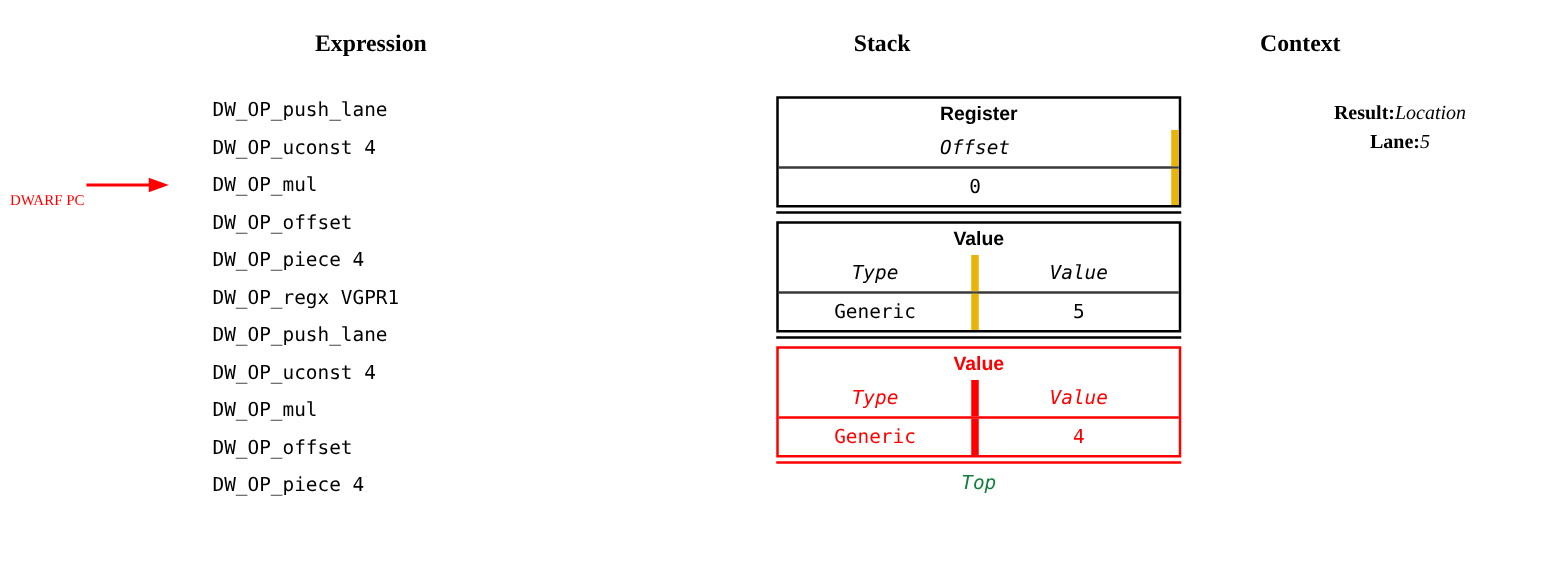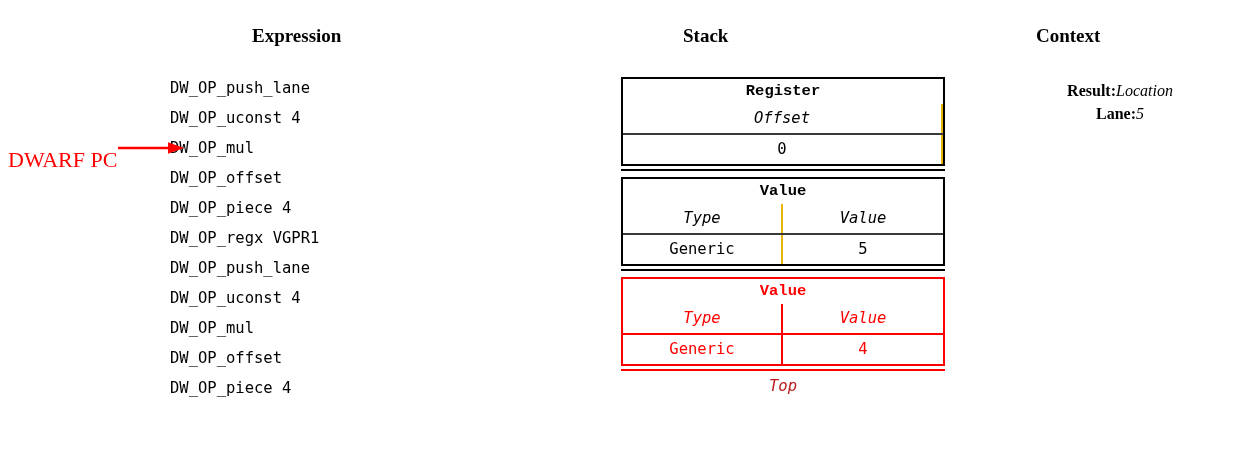--- a/index.html
+++ b/index.html
@@ -23,21 +23,21 @@
     font-family: "Liberation Serif", serif;
     font-weight: bold;
     font-size: 19px;
     line-height: 19px;
     text-align: left;
     white-space: nowrap;
     color: #000000;
   }
   #heading-expression { left: 252px; top: 26px; width: 200px; }
   #heading-stack      { left: 683px; top: 26px; width: 200px; }
-  #heading-context    { left: 1036px; top: 26px; width: 200px; }
+  #heading-context    { left: 1008px; top: 26px; width: 200px; }
 
   
   #expression-list {
     position: absolute;
     left: 170px;
     top: 73px;
     width: 260px;
   }
   .expr-line {
     font-family: "DejaVu Sans Mono", monospace;
@@ -54,21 +54,21 @@
     position: absolute;
     left: 8px;
     top: 136px;
     height: 24px;
     display: flex;
     align-items: center;
     color: #ff0000;
   }
   #pc-label {
     font-family: "Liberation Serif", serif;
-    font-size: 22px;
+    font-size: 12px;
     line-height: 18px;
     white-space: nowrap;
     color: #ff0000;
     margin-top: 24px;
   }
   #pc-arrow {
     display: block;
     margin-left: 1px;
   }
 
@@ -83,21 +83,21 @@
     width: 324px;
     box-sizing: border-box;
     border: 2px solid #000000;
     background: #ffffff;
     margin-bottom: 3px;
   }
   .stack-frame.red-frame {
     border-color: #ff0000;
   }
   .frame-title {
-    font-family: Liberation Mono, monospace;
+    font-family: Liberation Sans, sans-serif;
     font-weight: bold;
     font-size: 15.5px;
     line-height: 25px;
     height: 25px;
     text-align: center;
     white-space: nowrap;
     color: #000000;
   }
   .red-frame .frame-title { color: #ff0000; }
 
@@ -111,21 +111,21 @@
     font-family: "DejaVu Sans Mono", monospace;
     font-size: 15.5px;
     line-height: 29px;
     height: 29px;
     text-align: center;
     white-space: nowrap;
     overflow: hidden;
     color: #000000;
   }
   .frame-cell.col-left {
-    border-right: 2px solid #eab308;
+    border-right: 6px solid #eab308;
   }
   .red-frame .frame-cell { color: #ff0000; }
   .red-frame .frame-cell.col-left { border-right-color: #ff0000; }
 
   .row-head .frame-cell {
     font-style: italic;
   }
   .frame-rule {
     height: 2px;
     background: #3a3a3a;
@@ -143,21 +143,21 @@
   }
   .frame-underline.red-rule { background: #ff0000; }
 
   #top-label {
     width: 324px;
     text-align: center;
     font-family: "DejaVu Sans Mono", monospace;
     font-style: italic;
     font-size: 15.5px;
     line-height: 18px;
-    color: #b91c1c;
+    color: #15803d;
     white-space: nowrap;
   }
 
   
   #context-block {
     position: absolute;
     left: 1020px;
     top: 79px;
     width: 200px;
     text-align: center;

